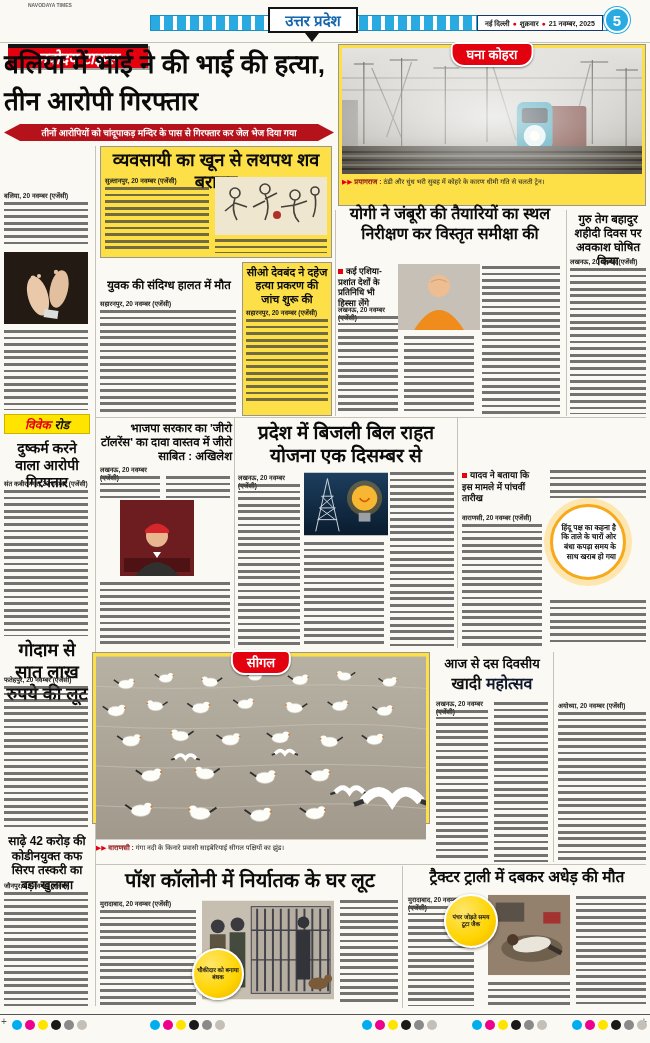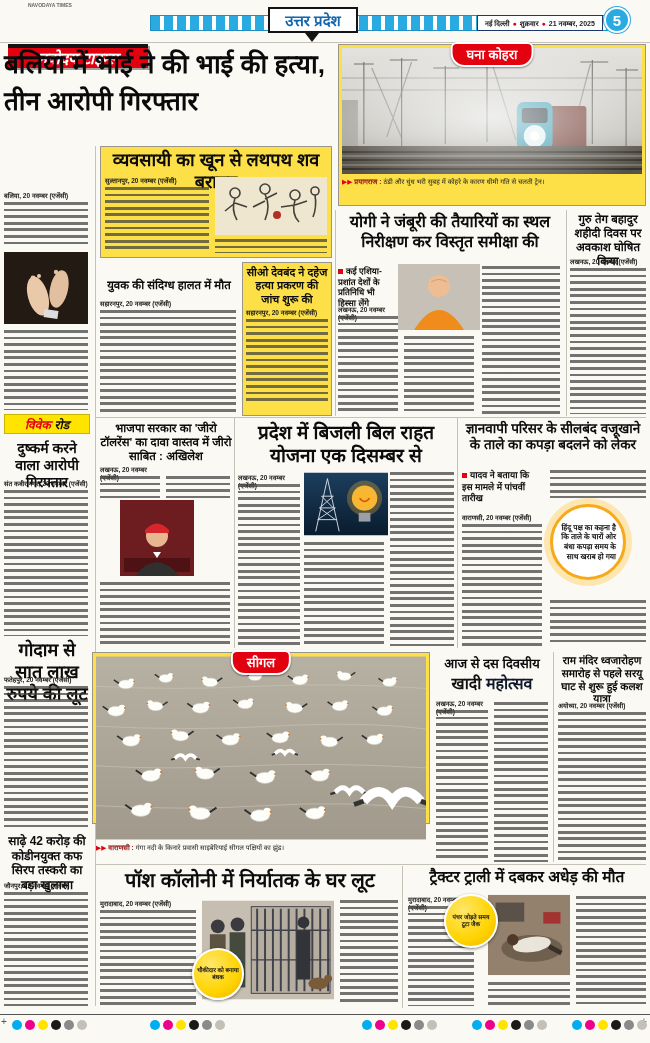--- a/index.html
+++ b/index.html
@@ -61,20 +61,21 @@
     <span>नई दिल्ली</span>
     <span class="reddot">●</span>
     <span>शुक्रवार</span>
     <span class="reddot">●</span>
     <span>21 नवम्बर, 2025</span>
   </div>
   <div class="abs balloon" style="left:604px;top:7px;width:26px;height:26px;">5</div>
   <div class="abs hr2" style="left:0;top:42px;width:650px;"></div>
 
   <div class="abs" style="left:4px;top:46px;width:330px;height:76px;font-size:26px;line-height:37px;font-weight:900;color:#0a0a0a;">बलिया में भाई ने की भाई की हत्या, तीन आरोपी गिरफ्तार</div>
+  <div class="abs banner" style="left:4px;top:124px;width:330px;height:17px;">तीनों आरोपियों को चांदूपाकड़ मन्दिर के पास से गिरफ्तार कर जेल भेज दिया गया</div>
 
   <div class="abs box" style="left:338px;top:44px;width:308px;height:162px;padding:3px;">
     <div class="pill" style="font-size:13px;">घना कोहरा</div>
     <div>
       <svg width="300" height="126" viewBox="0 0 302 126" preserveAspectRatio="none">
         <defs>
           <linearGradient id="sky" x1="0" y1="0" x2="0" y2="1">
               <stop offset="0" stop-color="#e4e3df"></stop>
               <stop offset=".7" stop-color="#c2c1bb"></stop>
               <stop offset="1" stop-color="#96948c"></stop>
@@ -174,21 +175,21 @@
   <div class="abs dl" style="left:100px;top:300px;width:136px;">सहारनपुर, 20 नवम्बर (एजेंसी)</div>
   <div class="abs gk" style="left:100px;top:310px;width:136px;height:104px;"></div>
 
   <div class="abs box" style="left:242px;top:262px;width:90px;height:154px;padding:3px;">
     <div class="hl" style="font-size:11px;">सीओ देवबंद ने दहेज हत्या प्रकरण की जांच शुरू की</div>
     <div class="dl" style="margin-top:3px;">सहारनपुर, 20 नवम्बर (एजेंसी)</div>
     <div class="gk" style="margin-top:2px;width:82px;height:84px;"></div>
   </div>
 
   <div class="abs vr" style="left:335px;top:210px;height:206px;"></div>
-  <div class="abs hl" style="left:338px;top:212px;width:224px;font-size:16px;">योगी ने जंबूरी की तैयारियों का स्थल निरीक्षण कर विस्तृत समीक्षा की</div>
+  <div class="abs hl" style="left:338px;top:204px;width:224px;font-size:16px;">योगी ने जंबूरी की तैयारियों का स्थल निरीक्षण कर विस्तृत समीक्षा की</div>
   <div class="abs sub" style="left:338px;top:266px;width:56px;font-size:8.5px;line-height:10.5px;font-style:normal;">
     <span class="sq" style="width:5px;height:5px;"></span><span>कई एशिया-प्रशांत देशों के प्रतिनिधि भी हिस्सा लेंगे</span>
   </div>
   <div class="abs" style="left:398px;top:264px;">
     <svg width="82" height="66" viewBox="0 0 82 66">
       <rect width="82" height="66" fill="#c7c0b6"></rect>
       <path d="M16,66 Q41,26 66,66 Z" fill="#ef8c1c"></path>
       <circle cx="41" cy="22" r="11" fill="#eebd92"></circle>
       <path d="M33,18 q8,-5 16,0" stroke="#caa27c" fill="none"></path>
     </svg>
@@ -197,21 +198,21 @@
   <div class="abs gk" style="left:338px;top:316px;width:60px;height:98px;"></div>
   <div class="abs gk" style="left:404px;top:336px;width:70px;height:78px;"></div>
   <div class="abs gk" style="left:482px;top:266px;width:78px;height:148px;"></div>
 
   <div class="abs vr" style="left:566px;top:210px;height:206px;"></div>
   <div class="abs hl" style="left:570px;top:212px;width:76px;font-size:11.5px;">गुरु तेग बहादुर शहीदी दिवस पर अवकाश घोषित किया</div>
   <div class="abs dl" style="left:570px;top:258px;width:76px;">लखनऊ, 20 नवम्बर (एजेंसी)</div>
   <div class="abs gk" style="left:570px;top:268px;width:76px;height:146px;"></div>
 
   <div class="abs hr2" style="left:96px;top:417px;width:550px;"></div>
-  <div class="abs hl" style="left:100px;top:421px;width:132px;font-size:11.5px;text-align:center;">भाजपा सरकार का 'जीरो टॉलरेंस' का दावा वास्तव में जीरो साबित : अखिलेश</div>
+  <div class="abs hl" style="left:100px;top:421px;width:132px;font-size:11.5px;text-align:right;">भाजपा सरकार का 'जीरो टॉलरेंस' का दावा वास्तव में जीरो साबित : अखिलेश</div>
   <div class="abs dl" style="left:100px;top:466px;width:62px;">लखनऊ, 20 नवम्बर (एजेंसी)</div>
   <div class="abs gk" style="left:100px;top:476px;width:60px;height:22px;"></div>
   <div class="abs gk" style="left:166px;top:476px;width:64px;height:22px;"></div>
   <div class="abs" style="left:120px;top:500px;">
     <svg width="74" height="76" viewBox="0 0 74 76">
       <rect width="74" height="76" fill="#6d1d20"></rect>
       <rect x="4" y="58" width="66" height="14" fill="#4e1114"></rect>
       <circle cx="37" cy="36" r="11" fill="#e8b68f"></circle>
       <path d="M25,30 q12,-13 24,0 l0,3 -24,0 z" fill="#d6252b"></path>
       <path d="M15,76 Q37,48 59,76 Z" fill="#30302e"></path>
@@ -239,21 +240,20 @@
       <circle cx="62" cy="26" r="18" fill="#f7b733" opacity=".3"></circle>
       <circle cx="62" cy="26" r="13" fill="#f7b733"></circle>
       <path d="M57,26 q5,7 10,0" stroke="#d35400" stroke-width="1.6" fill="none"></path>
       <rect x="56" y="41" width="12" height="9" fill="#9aa0a6"></rect>
     </svg>
   </div>
   <div class="abs gk" style="left:304px;top:542px;width:80px;height:104px;"></div>
   <div class="abs gk" style="left:390px;top:472px;width:64px;height:174px;"></div>
 
   <div class="abs vr" style="left:457px;top:418px;height:230px;"></div>
-  <div class="abs hl" style="left:460px;top:421px;width:186px;font-size:13.5px;">ज्ञानवापी परिसर के सीलबंद वजूखाने के ताले का कपड़ा बदलने को लेकर</div>
   <div class="abs sub" style="left:462px;top:470px;width:80px;font-size:9px;line-height:11.5px;font-style:normal;">
     <span class="sq" style="width:5px;height:5px;"></span><span>यादव ने बताया कि इस मामले में पांचवीं तारीख</span>
   </div>
   <div class="abs dl" style="left:462px;top:514px;width:80px;">वाराणसी, 20 नवम्बर (एजेंसी)</div>
   <div class="abs gk" style="left:462px;top:524px;width:80px;height:122px;"></div>
   <div class="abs gk" style="left:550px;top:470px;width:96px;height:28px;"></div>
   <div class="abs pq" style="left:550px;top:504px;width:76px;height:76px;text-align:right;">हिंदू पक्ष का कहना है कि ताले के चारों ओर बंधा कपड़ा समय के साथ खराब हो गया</div>
   <div class="abs gk" style="left:550px;top:600px;width:96px;height:46px;"></div>
 
   <div class="abs box" style="left:92px;top:652px;width:338px;height:172px;padding:3px;">
@@ -324,21 +324,20 @@
   <div class="abs hl" style="left:436px;top:656px;width:112px;font-size:13px;">आज से दस दिवसीय</div>
   <div class="abs hl" style="left:436px;top:674px;width:112px;font-size:16px;">
     <span style="color:#111;">खादी</span>
     <span style="color:#0f172a;">महोत्सव</span>
   </div>
   <div class="abs dl" style="left:436px;top:700px;width:54px;">लखनऊ, 20 नवम्बर (एजेंसी)</div>
   <div class="abs gk" style="left:436px;top:710px;width:52px;height:152px;"></div>
   <div class="abs gk" style="left:494px;top:702px;width:54px;height:160px;"></div>
 
   <div class="abs vr" style="left:553px;top:652px;height:210px;"></div>
-  <div class="abs hl" style="left:558px;top:654px;width:88px;font-size:10.5px;">राम मंदिर ध्वजारोहण समारोह से पहले सरयू घाट से शुरू हुई कलश यात्रा</div>
   <div class="abs dl" style="left:558px;top:702px;width:88px;">अयोध्या, 20 नवम्बर (एजेंसी)</div>
   <div class="abs gk" style="left:558px;top:712px;width:88px;height:150px;"></div>
 
   <div class="abs hr2" style="left:96px;top:864px;width:550px;"></div>
   <div class="abs hl" style="left:100px;top:868px;width:300px;font-size:20px;">पॉश कॉलोनी में निर्यातक के घर लूट</div>
   <div class="abs dl" style="left:100px;top:900px;width:98px;">मुरादाबाद, 20 नवम्बर (एजेंसी)</div>
   <div class="abs gk" style="left:100px;top:910px;width:96px;height:96px;"></div>
   <div class="abs" style="left:202px;top:900px;">
     <svg width="132" height="100" viewBox="0 0 134 100">
       <rect width="134" height="100" fill="#c6bfb1"></rect>

